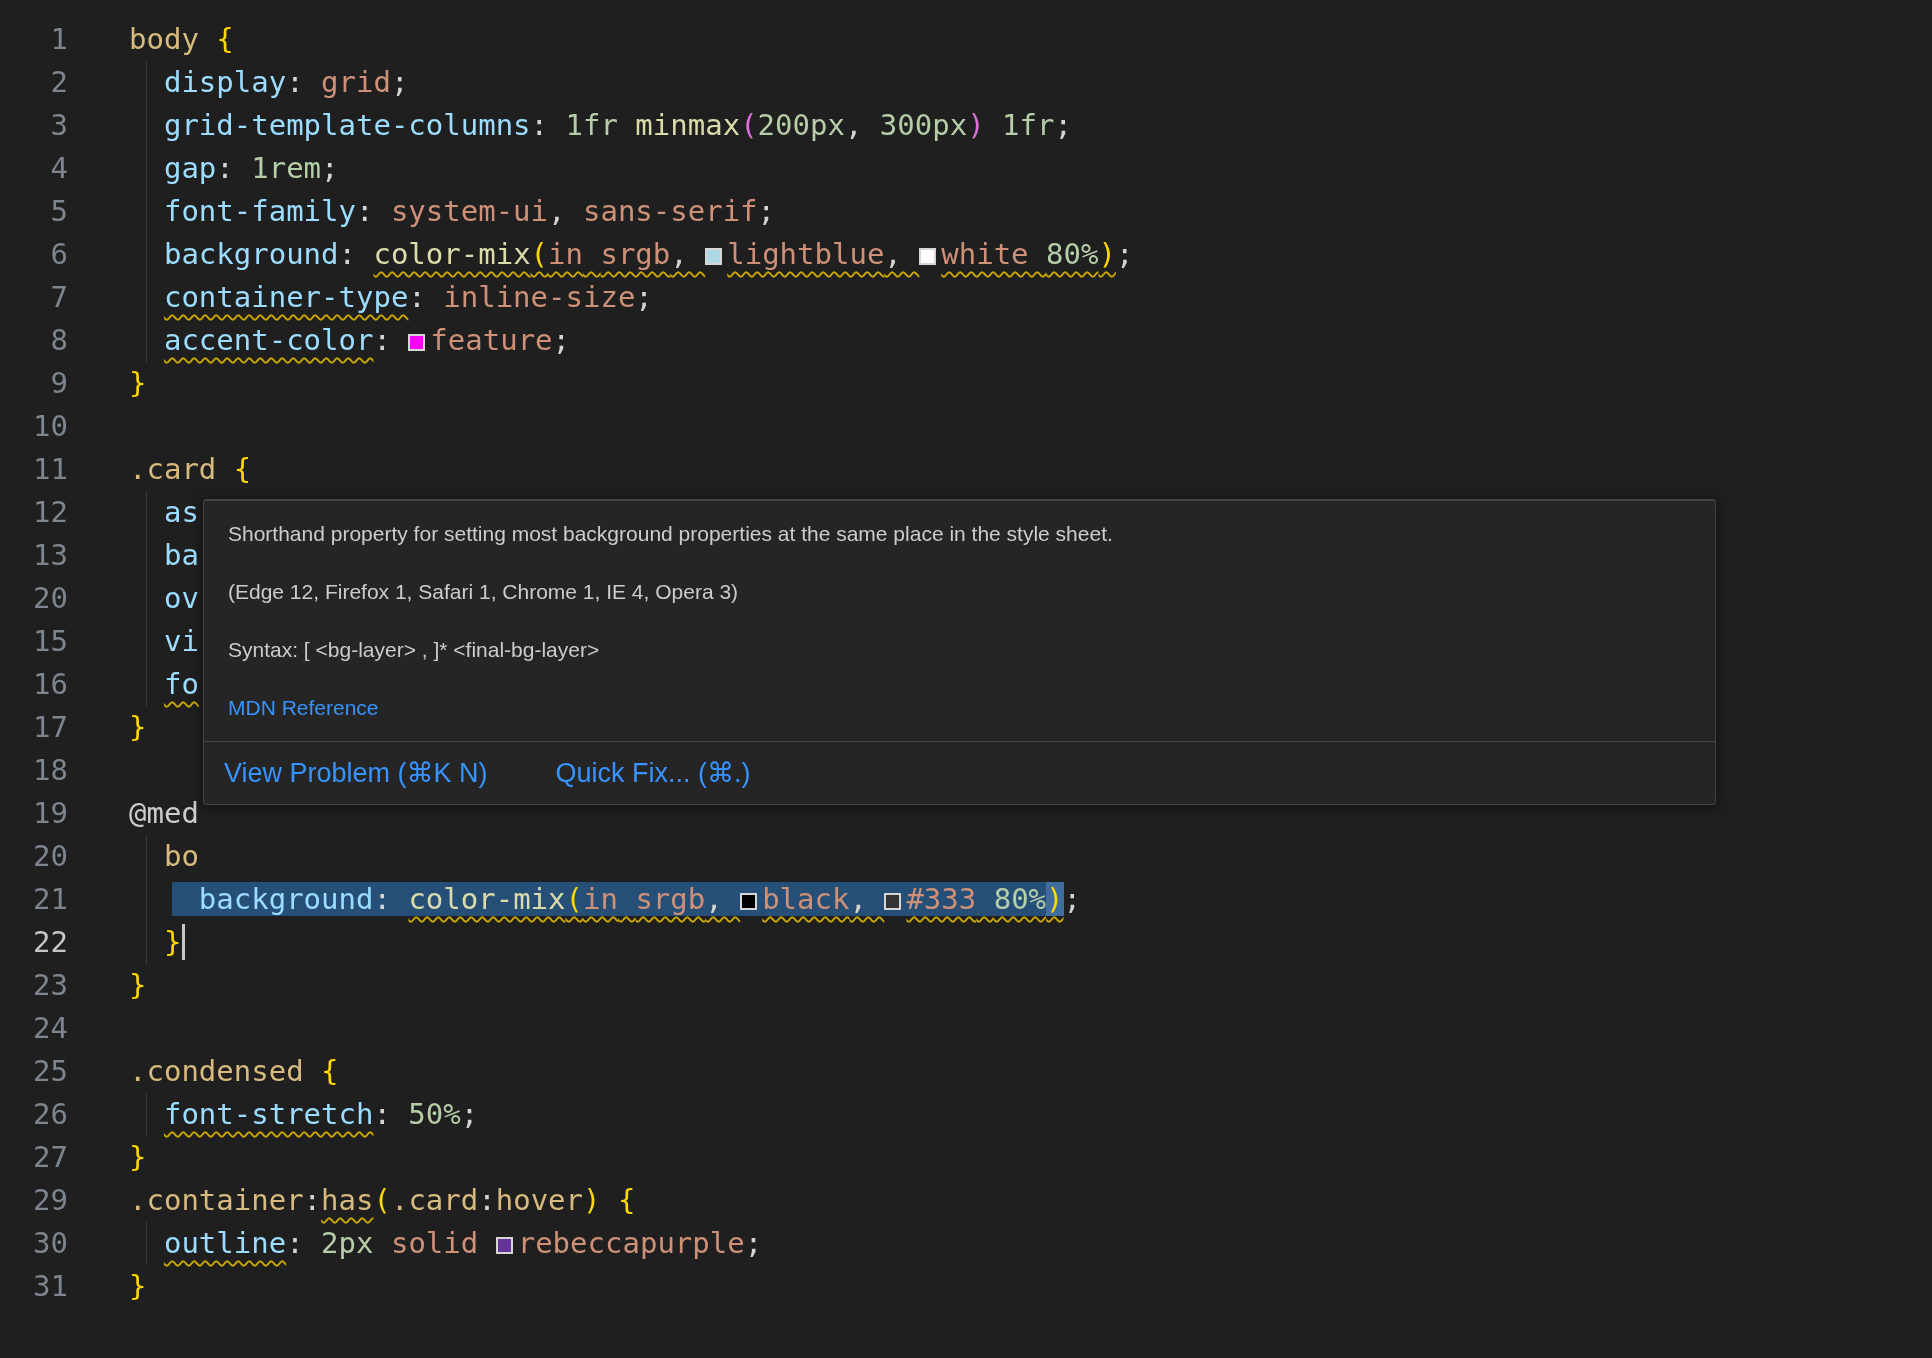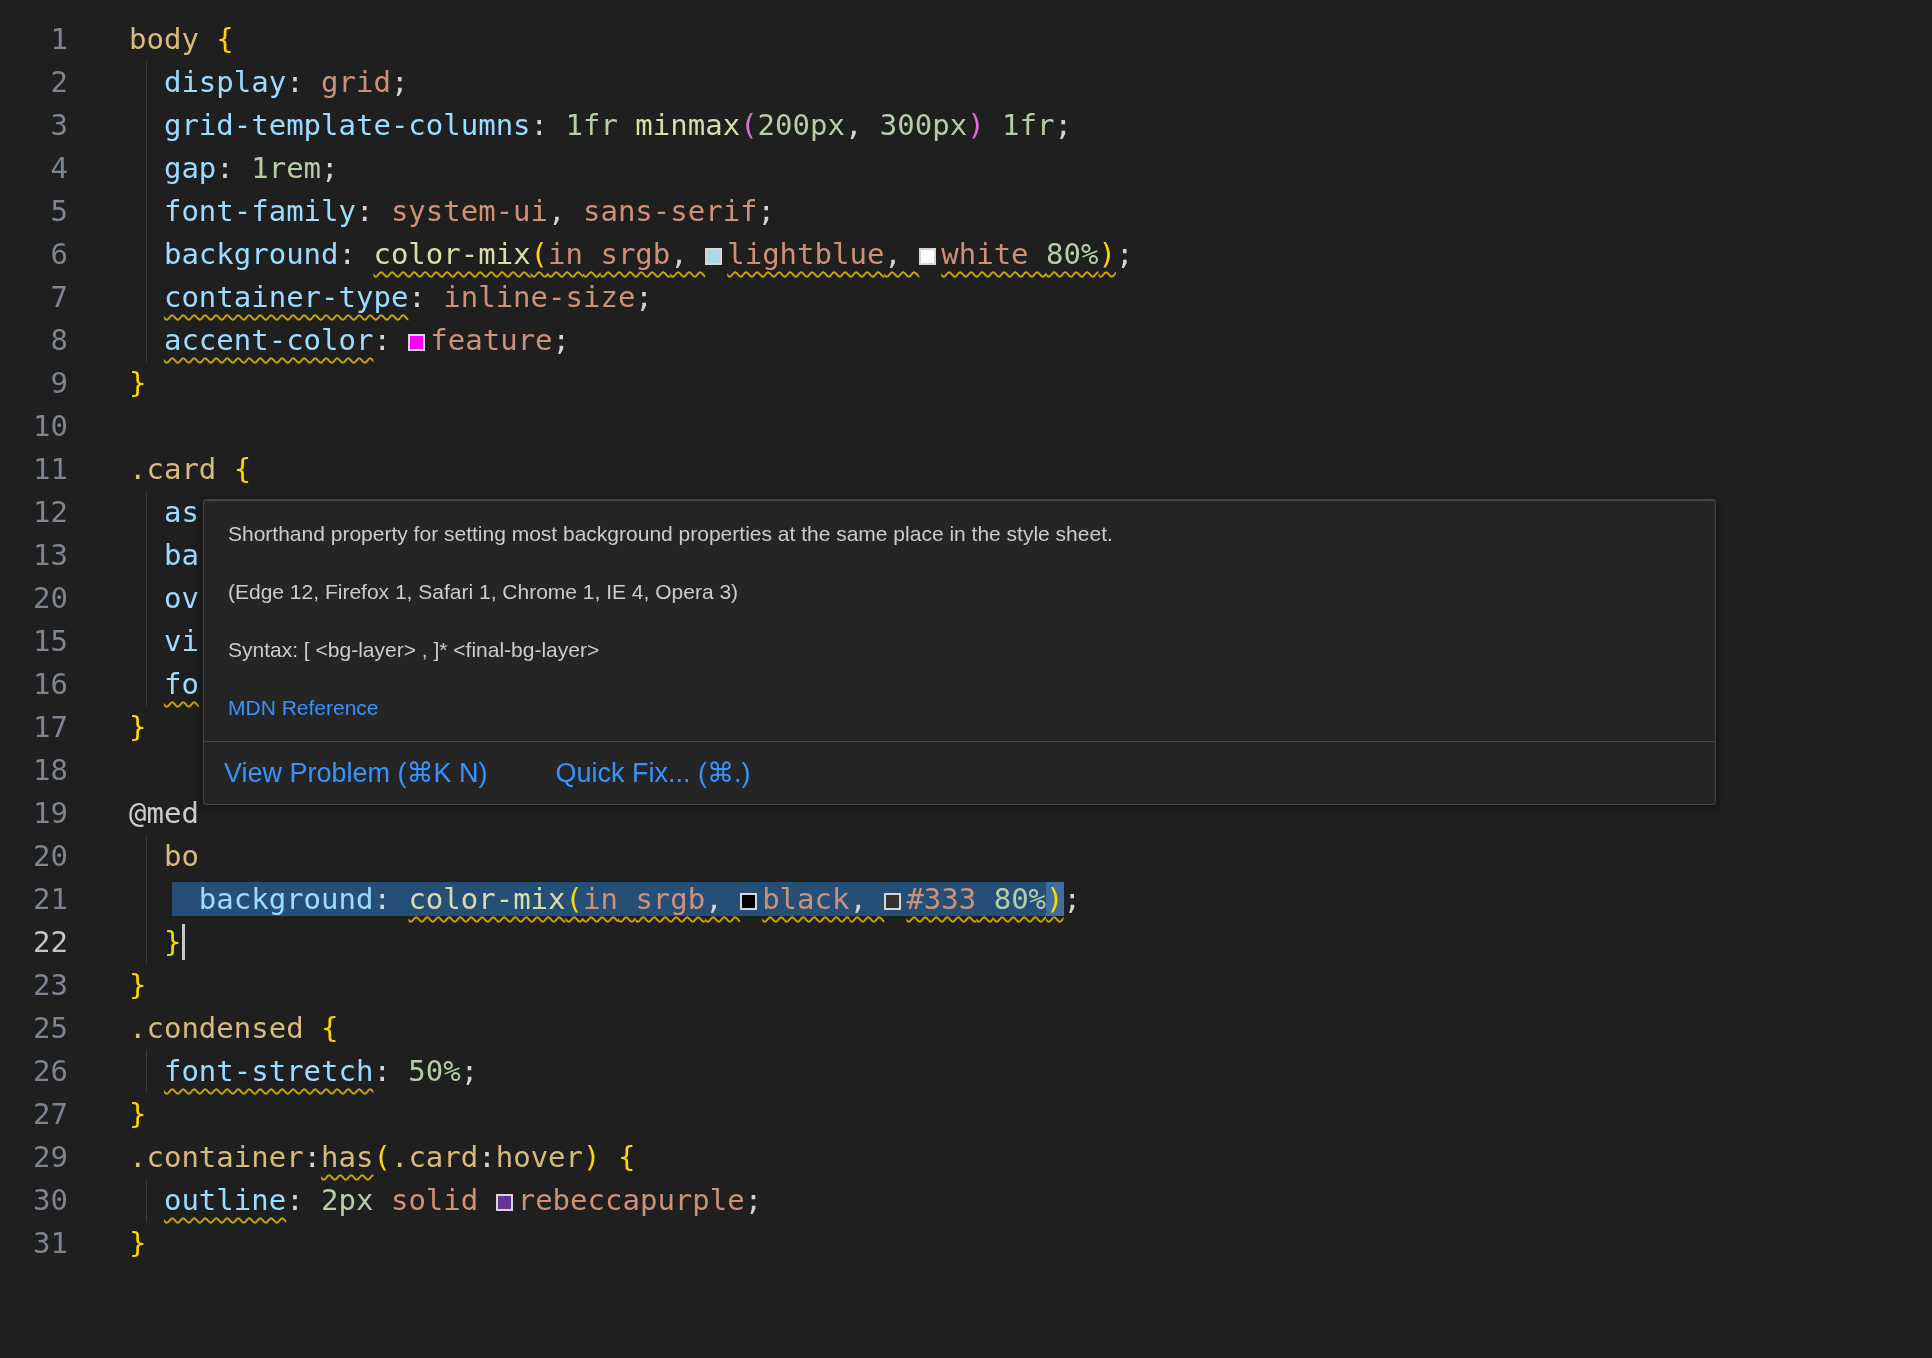--- a/index.html
+++ b/index.html
@@ -186,20 +186,24 @@
       </div>
       <div class="line">
         <div class="gutter active">22</div>
         <div class="code"><span class="guide" style="left: 78.46px;"></span><span class="tok-txt">  </span><span class="tok-brace">}</span><span class="cursor"></span></div>
       </div>
       <div class="line">
         <div class="gutter">23</div>
         <div class="code"><span class="tok-brace">}</span></div>
       </div>
       <div class="line">
+        <div class="gutter">24</div>
+        <div class="code"></div>
+      </div>
+      <div class="line">
         <div class="gutter">25</div>
         <div class="code"><span class="tok-sel">.condensed</span><span class="tok-txt"> </span><span class="tok-brace">{</span></div>
       </div>
       <div class="line">
         <div class="gutter">26</div>
         <div class="code"><span class="guide" style="left: 78.46px;"></span><span class="tok-txt">  </span><span class="sq"><span class="tok-prop">font-stretch</span></span><span class="tok-punc">: </span><span class="tok-num">50%</span><span class="tok-punc">;</span></div>
       </div>
       <div class="line">
         <div class="gutter">27</div>
         <div class="code"><span class="tok-brace">}</span></div>

